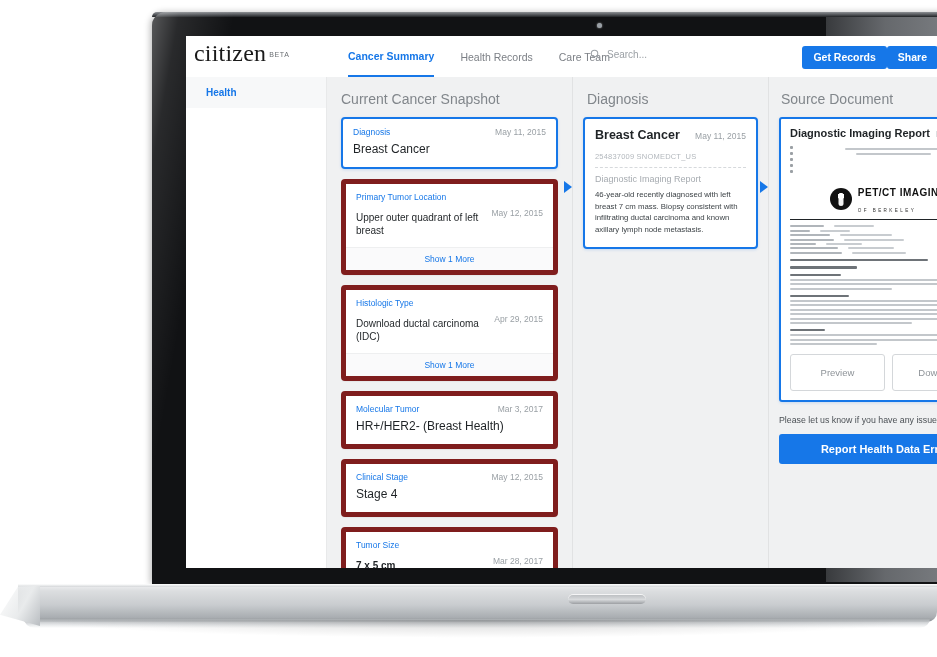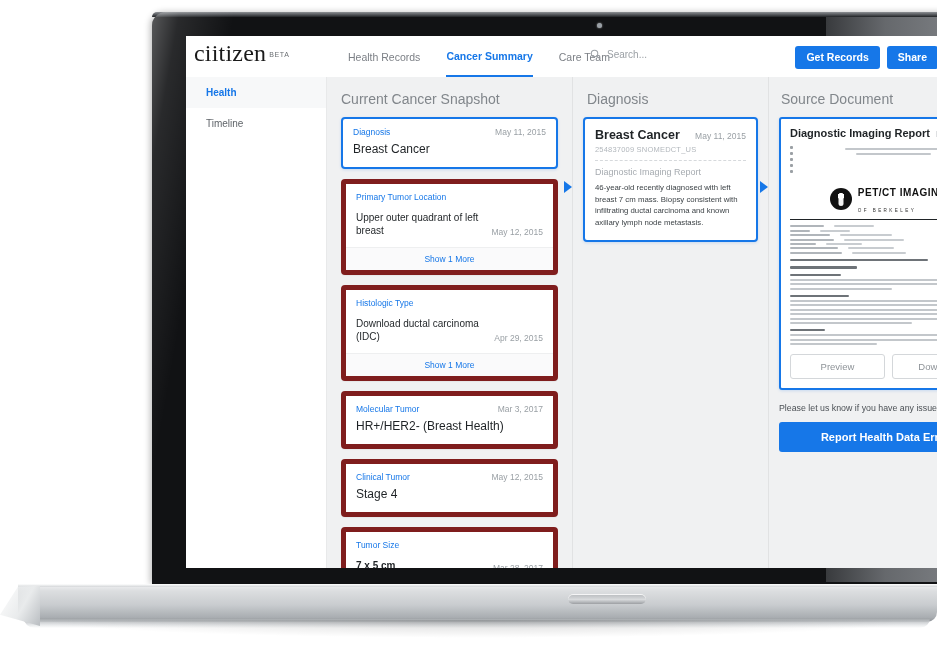--- a/index.html
+++ b/index.html
@@ -98,21 +98,21 @@
   .search input{
     border:0;outline:0;font-family:"Liberation Sans",sans-serif;font-size:10px;color:#6f7479;
     width:120px;background:transparent;padding:0;
   }
   .search input::placeholder{color:#9ba0a5;}
 
   .btn{
     font-family:"Liberation Sans",sans-serif;font-size:10.5px;font-weight:bold;color:#fff;
     background:#1677e8;border:0;border-radius:3px;padding:6px 11px;cursor:pointer;line-height:1;
   }
-  .topbar-actions{position:absolute;right:8px;top:10px;display:flex;gap:7px;border-radius:9px;}
+  .topbar-actions{position:absolute;right:8px;top:10px;display:flex;gap:0;border-radius:9px;}
 
   
   .cols{position:absolute;left:0;top:41px;width:760px;height:491px;display:flex;}
   .col-side{width:140px;background:#fff;border-right:1px solid #e8e9ea;flex:none;}
   .col-snapshot{width:245px;background:#f0f1f2;border-right:1px solid #e1e2e3;flex:none;position:relative;}
   .col-detail{width:195px;background:#f0f1f2;border-right:1px solid #e1e2e3;flex:none;position:relative;}
   .col-source{flex:1;background:#f0f1f2;position:relative;}
 
   .side-item{
     padding:10px 0 10px 20px;font-size:10px;color:#5f6469;cursor:pointer;
@@ -131,35 +131,35 @@
     box-shadow:0 1px 1px rgba(0,0,0,.04);overflow:hidden;
   }
   .card.selected{border:2px solid #1677e8;box-shadow:0 1px 3px rgba(22,119,232,.18);}
   .card-body{padding:8px 10px 10px 10px;}
   .card-row{display:flex;justify-content:space-between;align-items:flex-start;gap:8px;}
   .card-label{font-size:8.5px;color:#1677e8;line-height:1.3;}
   .card-date{font-size:8.5px;color:#9aa0a5;white-space:nowrap;flex:none;}
   .card-value{font-size:12px;color:#1f2326;margin-top:4px;line-height:1.25;}
   .card-value.small{font-size:10px;}
   .card-value.bold{font-weight:bold;font-size:10px;}
-  .value-row{display:flex;justify-content:space-between;align-items:flex-end;gap:8px;margin-top:5px;}
+  .value-row{display:flex;justify-content:space-between;align-items:flex-start;gap:8px;margin-top:5px;}
   .show-more{
     border-top:1px solid #eeeff0;background:#fafafb;text-align:center;
     font-size:8.5px;color:#1677e8;padding:6px 0;cursor:pointer;
   }
 
   
   .detail-card{
     margin:0 10px;background:#fff;border:2px solid #1677e8;border-radius:4px;
     padding:9px 10px 11px 10px;box-shadow:0 1px 3px rgba(22,119,232,.18);
   }
   .detail-head{display:flex;justify-content:space-between;align-items:baseline;gap:8px;}
   .detail-title{font-size:12.5px;color:#1f2326;font-weight:bold;}
   .detail-date{font-size:8.5px;color:#9aa0a5;white-space:nowrap;}
-  .detail-code{font-size:7.5px;color:#b3b8bd;margin-top:3px;letter-spacing:.2px;}
+  .detail-code{font-size:7.5px;color:#b3b8bd;margin-top:10px;letter-spacing:.2px;}
   .dashed{border-top:1px dashed #d6d9dc;margin:6px 0 6px 0;}
   .detail-sub{font-size:9px;color:#a6abb0;margin-bottom:5px;}
   .detail-text{font-size:7.8px;color:#3d4347;line-height:1.5;}
 
   
   .arrow{position:absolute;width:0;height:0;border-top:6px solid transparent;border-bottom:6px solid transparent;border-left:8px solid #1677e8;}
 
   
   .doc{
     margin:0 10px;background:#fff;border:2px solid #1677e8;border-radius:3px;
@@ -188,21 +188,21 @@
   .tline.hd{background:#6e7378;height:2.4px;}
   .kv{display:flex;gap:10px;margin-bottom:2.4px;}
   .kv .k{height:2px;background:#b0b5ba;border-radius:1px;flex:none;}
   .kv .v{height:2px;background:#c8ccd0;border-radius:1px;flex:none;}
   .para{margin-bottom:5px;}
 
   .doc-actions{display:flex;gap:7px;margin-top:9px;}
   .doc-btn{
     flex:1;border:1px solid #d4d7da;background:#fff;border-radius:3px;
     font-family:"Liberation Sans",sans-serif;font-size:9.5px;color:#8e9398;
-    padding:6px 0;cursor:pointer;text-align:center;
+    padding:12px 0;cursor:pointer;text-align:center;
   }
   .issues-text{font-size:8.8px;color:#4b5055;margin:13px 10px 7px 10px;line-height:1.3;white-space:nowrap;}
   .report-btn{
     margin:0 10px;background:#1677e8;border:0;border-radius:3px;color:#fff;
     font-family:"Liberation Sans",sans-serif;font-size:11px;font-weight:bold;
     padding:9px 0;width:calc(100% - 20px);cursor:pointer;
   }
 </style>
 </head>
 <body>
@@ -214,22 +214,22 @@
   <div class="lid-topedge"></div>
   <div class="lid-sheen"></div>
   <div class="camera"></div>
 
   <div class="screen">
 
     <div class="topbar">
       <div class="logo"><span>ciitizen</span><span class="beta">BETA</span></div>
 
       <div class="nav">
+        <div class="nav-item active">Cancer Summary</div>
         <div class="nav-item">Health Records</div>
-        <div class="nav-item active">Cancer Summary</div>
         <div class="nav-item">Care Team</div>
       </div>
 
       <div class="search">
         <span>
           <svg width="11" height="11" viewBox="0 0 16 16">
               <circle cx="6.6" cy="6.6" r="4.7" fill="none" stroke="#9ba0a5" stroke-width="1.5"></circle>
               <line x1="10.2" y1="10.2" x2="14.4" y2="14.4" stroke="#9ba0a5" stroke-width="1.5" stroke-linecap="round"></line>
             </svg>
         </span>
@@ -239,21 +239,20 @@
       <div class="topbar-actions">
         <button class="btn">Get Records</button>
         <button class="btn">Share</button>
       </div>
     </div>
 
     <div class="cols">
 
       <div class="col-side">
         <div class="side-item active">Health</div>
-        <div class="side-item">Timeline</div>
       </div>
 
       <div class="col-snapshot">
         <div class="col-title">Current Cancer Snapshot</div>
         <div class="cards">
 
           <div class="card selected">
             <div class="card-body">
               <div class="card-row">
                 <span class="card-label">Diagnosis</span>
@@ -291,21 +290,21 @@
                 <span class="card-label">Molecular Tumor</span>
                 <span class="card-date">Mar 3, 2017</span>
               </div>
               <div class="card-value">HR+/HER2- (Breast Health)</div>
             </div>
           </div>
 
           <div class="card">
             <div class="card-body">
               <div class="card-row">
-                <span class="card-label">Clinical Tumor</span>
+                <span class="card-label">Clinical Stage</span>
                 <span class="card-date">May 12, 2015</span>
               </div>
               <div class="card-value">Stage 4</div>
             </div>
           </div>
 
           <div class="card">
             <div class="card-body">
               <div class="card-label">Tumor Size</div>
               <div class="value-row">

